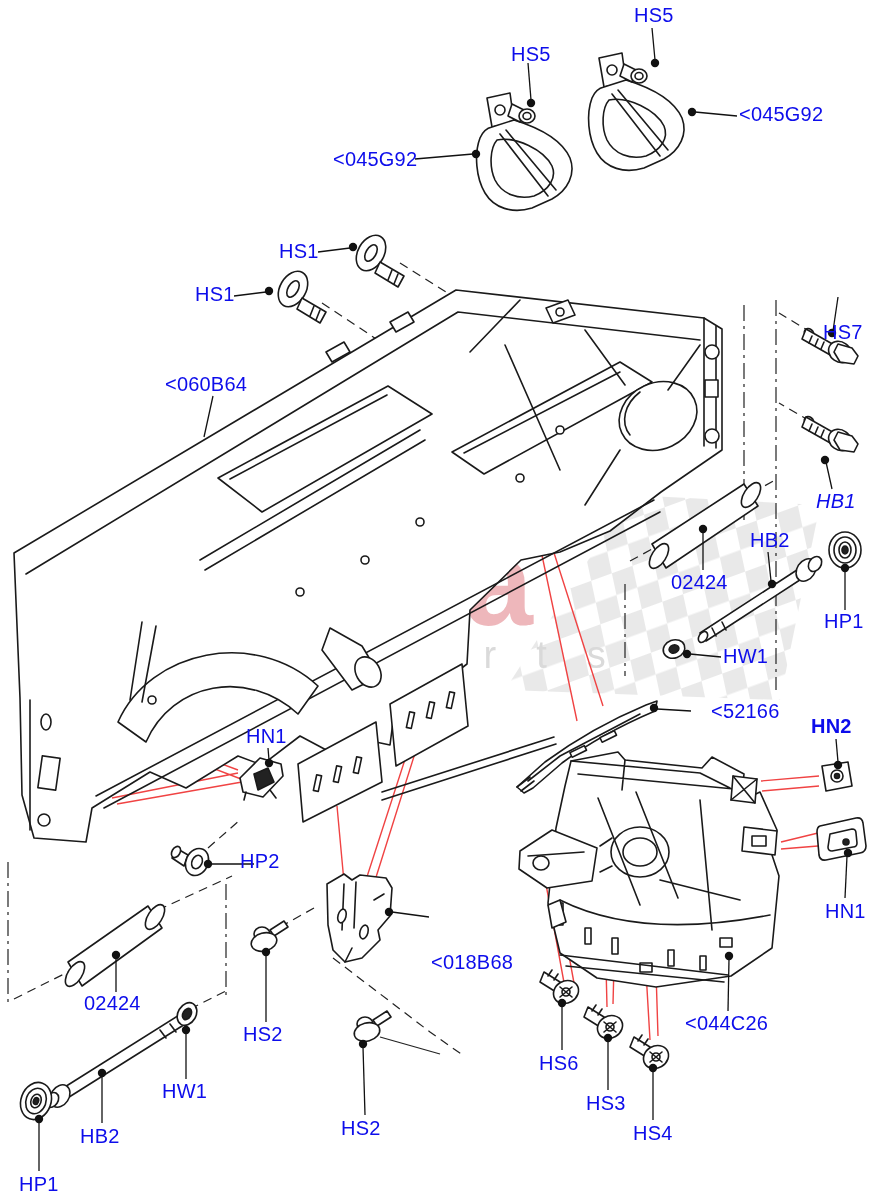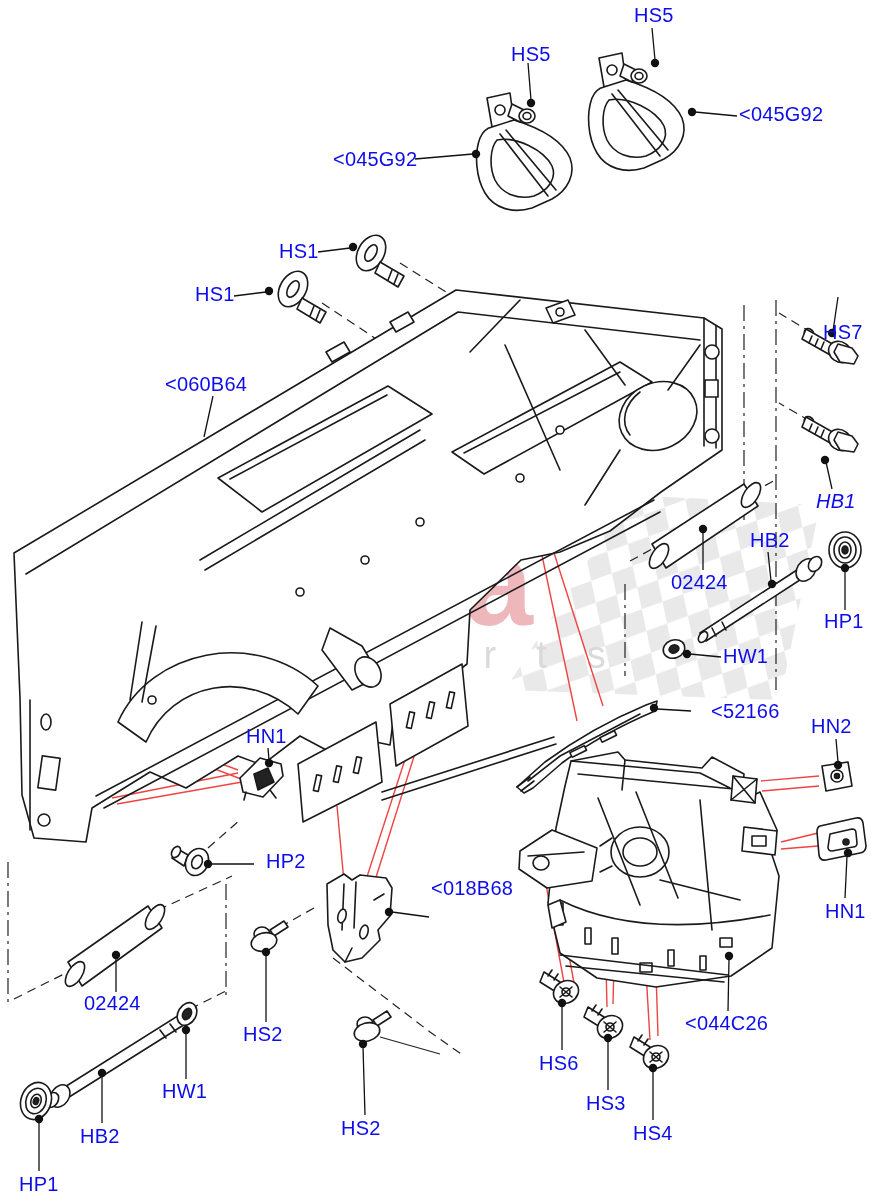--- a/index.html
+++ b/index.html
@@ -361,25 +361,25 @@
       <div class="part-label" style="left: 279px; top: 241px;">HS1</div>
       <div class="part-label" style="left: 195px; top: 284px;">HS1</div>
       <div class="part-label" style="left: 823px; top: 276px; margin-top: 46px;">HS7</div>
       <div class="part-label" style="left: 165px; top: 374px;">&lt;060B64</div>
       <div class="part-label" style="left: 816px; top: 491px; font-style: italic;">HB1</div>
       <div class="part-label" style="left: 750px; top: 530px;">HB2</div>
       <div class="part-label" style="left: 671px; top: 572px;">02424</div>
       <div class="part-label" style="left: 824px; top: 611px;">HP1</div>
       <div class="part-label" style="left: 723px; top: 646px;">HW1</div>
       <div class="part-label" style="left: 679px; top: 701px; margin-left: 32px;">&lt;52166</div>
-      <div class="part-label" style="left: 811px; top: 716px;">HN2</div>
+      <div class="part-label" style="left: 811px; top: 716px; font-weight: bold;">HN2</div>
       <div class="part-label" style="left: 246px; top: 726px;">HN1</div>
-      <div class="part-label" style="left: 266px; top: 851px;">HP2</div>
+      <div class="part-label" style="left: 240px; top: 851px;">HP2</div>
       <div class="part-label" style="left: 825px; top: 901px;">HN1</div>
-      <div class="part-label" style="left: 431px; top: 878px;">&lt;018B68</div>
+      <div class="part-label" style="left: 431px; top: 952px;">&lt;018B68</div>
       <div class="part-label" style="left: 84px; top: 993px;">02424</div>
       <div class="part-label" style="left: 685px; top: 1013px;">&lt;044C26</div>
       <div class="part-label" style="left: 243px; top: 1024px;">HS2</div>
       <div class="part-label" style="left: 539px; top: 1053px;">HS6</div>
       <div class="part-label" style="left: 162px; top: 1081px;">HW1</div>
       <div class="part-label" style="left: 586px; top: 1093px;">HS3</div>
       <div class="part-label" style="left: 341px; top: 1118px;">HS2</div>
       <div class="part-label" style="left: 633px; top: 1123px; text-align: right;">HS4</div>
       <div class="part-label" style="left: 80px; top: 1126px;">HB2</div>
       <div class="part-label" style="left: 19px; top: 1174px;">HP1</div>

